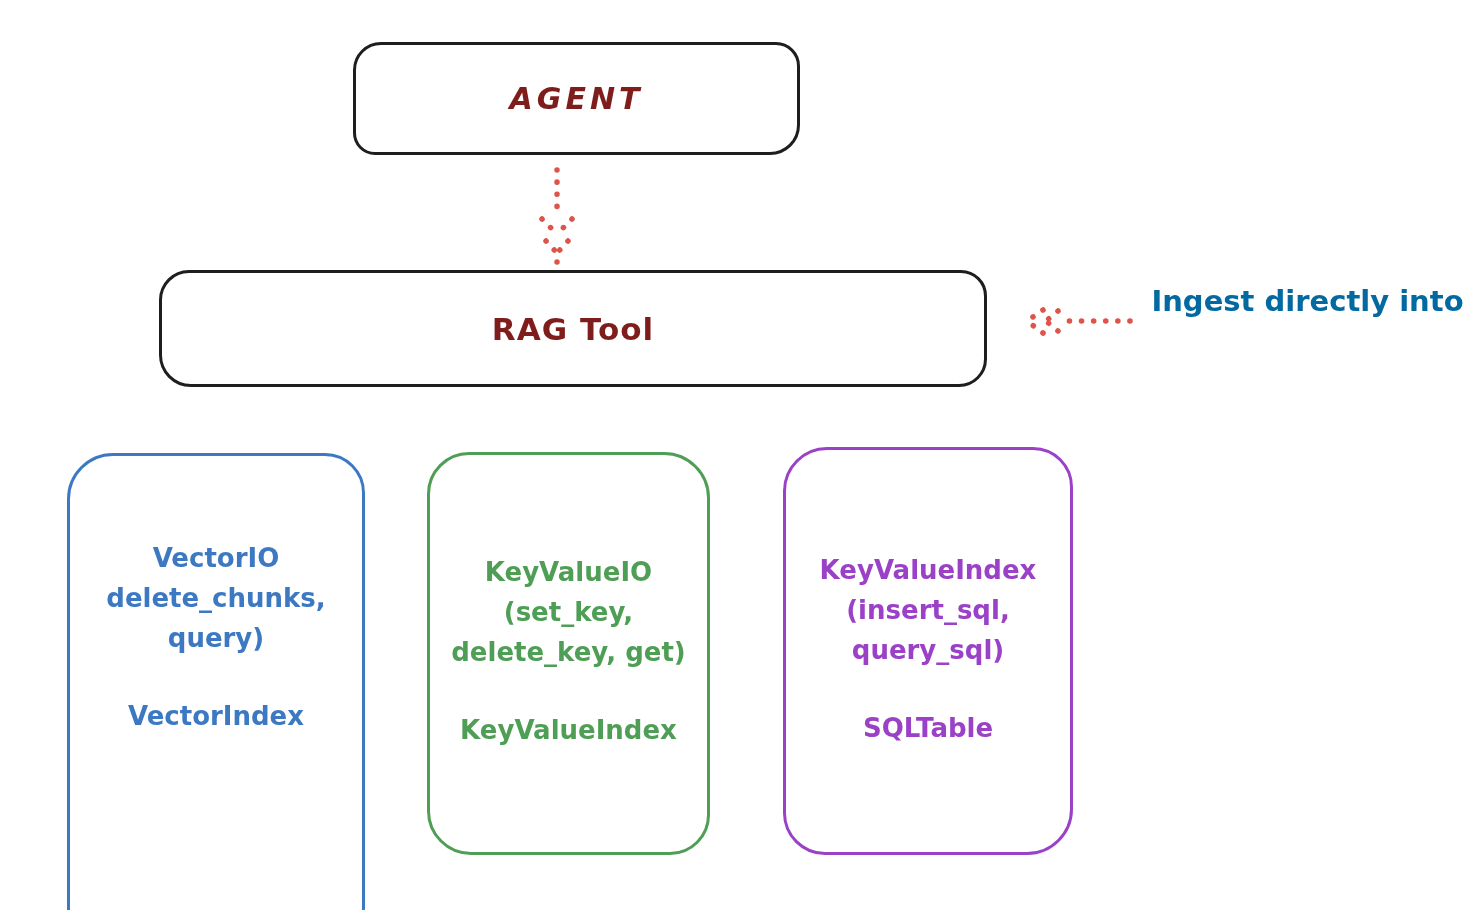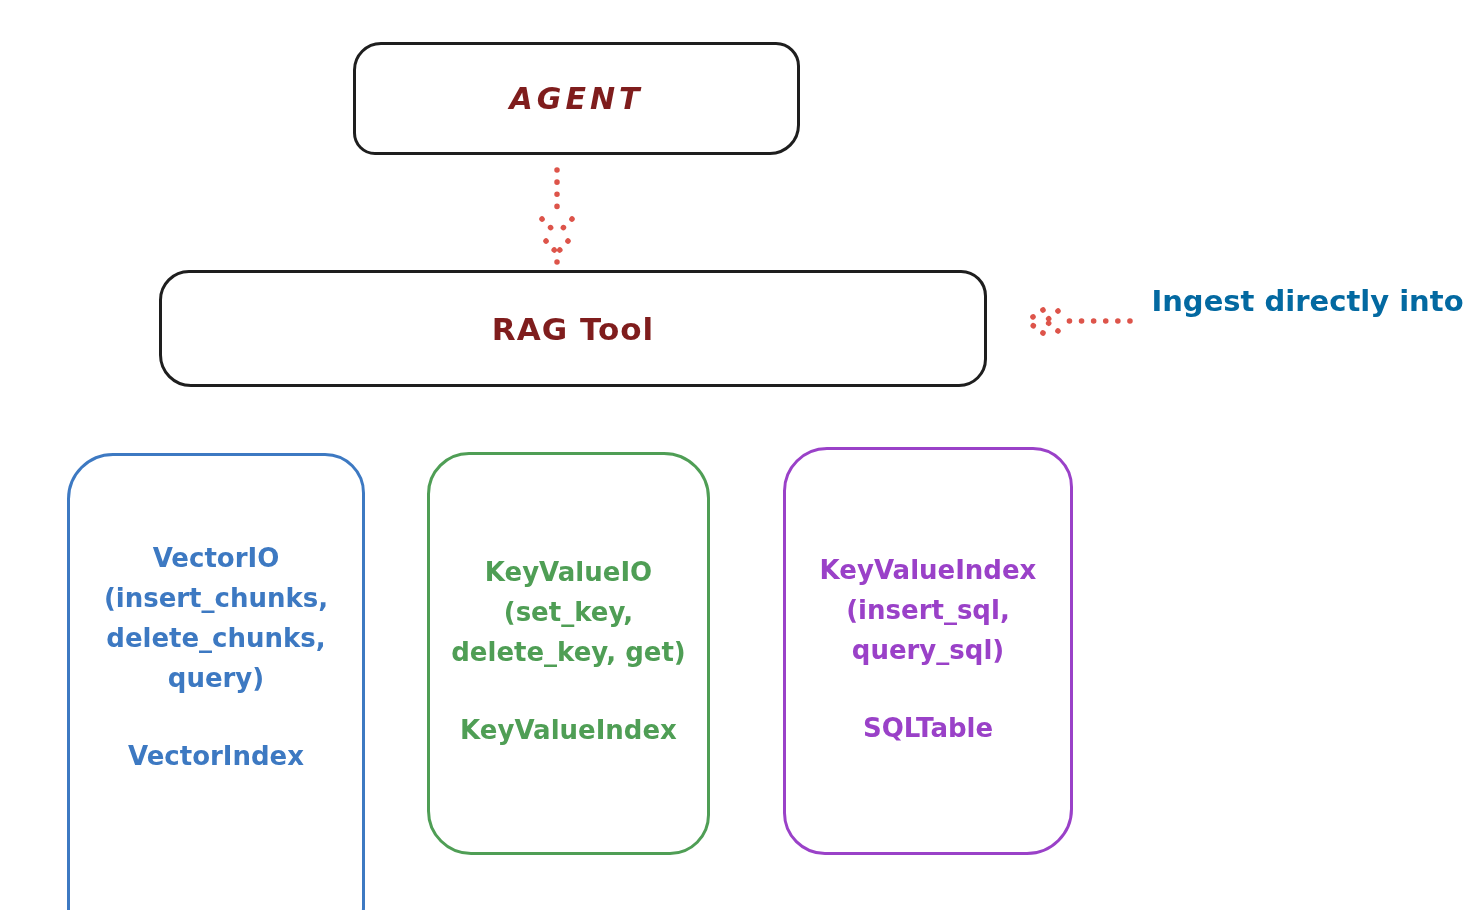--- a/index.html
+++ b/index.html
@@ -136,21 +136,20 @@
     </g>
   </svg>
 
   <div class="annotation">
     <div>Ingest directly into</div>
   </div>
 
   <div class="node card card-blue">
     <div class="card-text">
       <div>VectorIO</div>
-      <div>(insert_chunks,</div>
       <div>delete_chunks,</div>
       <div>query)</div>
       <div class="spacer"></div>
       <div>VectorIndex</div>
     </div>
   </div>
 
   <div class="node card card-green">
     <div class="card-text">
       <div>KeyValueIO</div>

